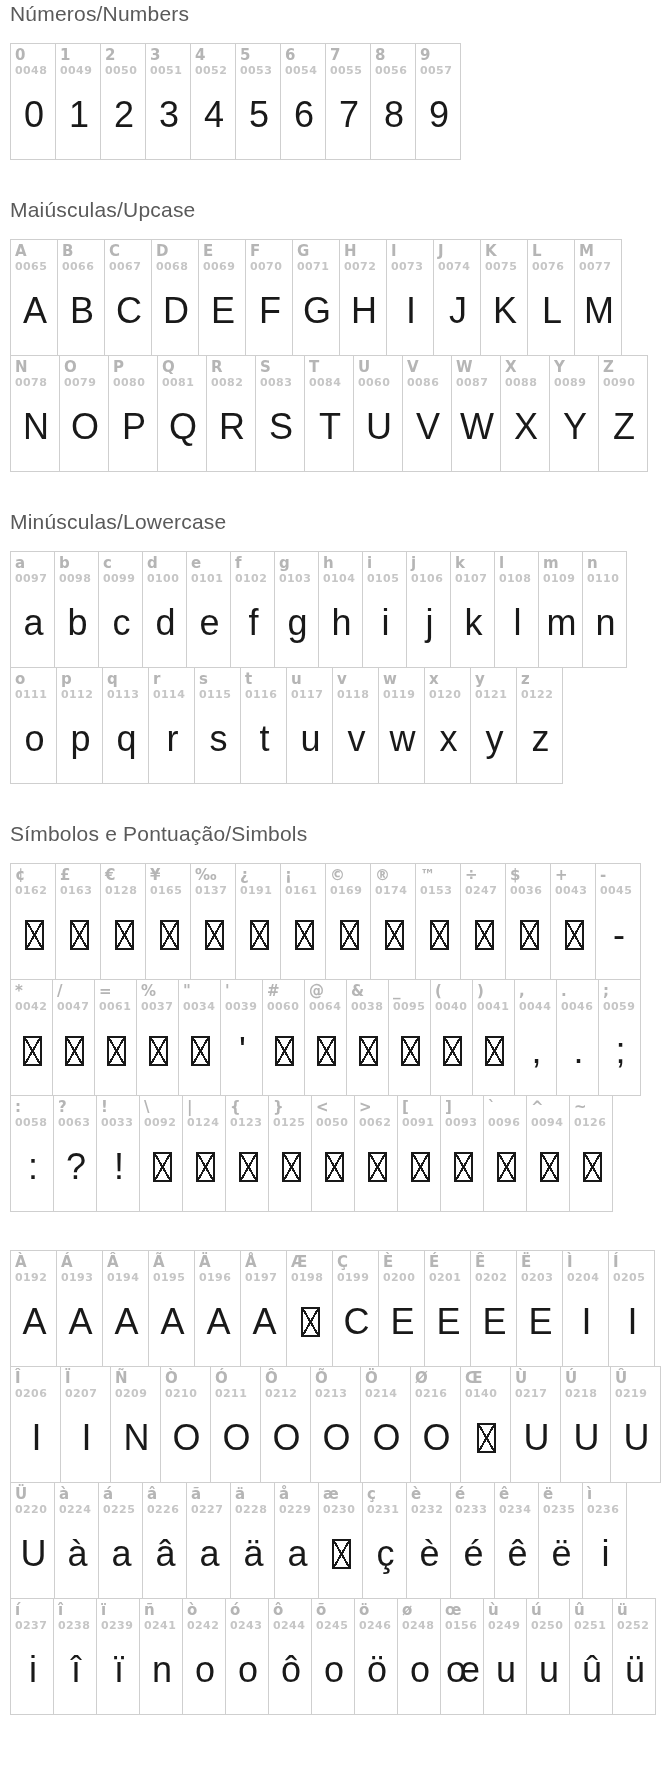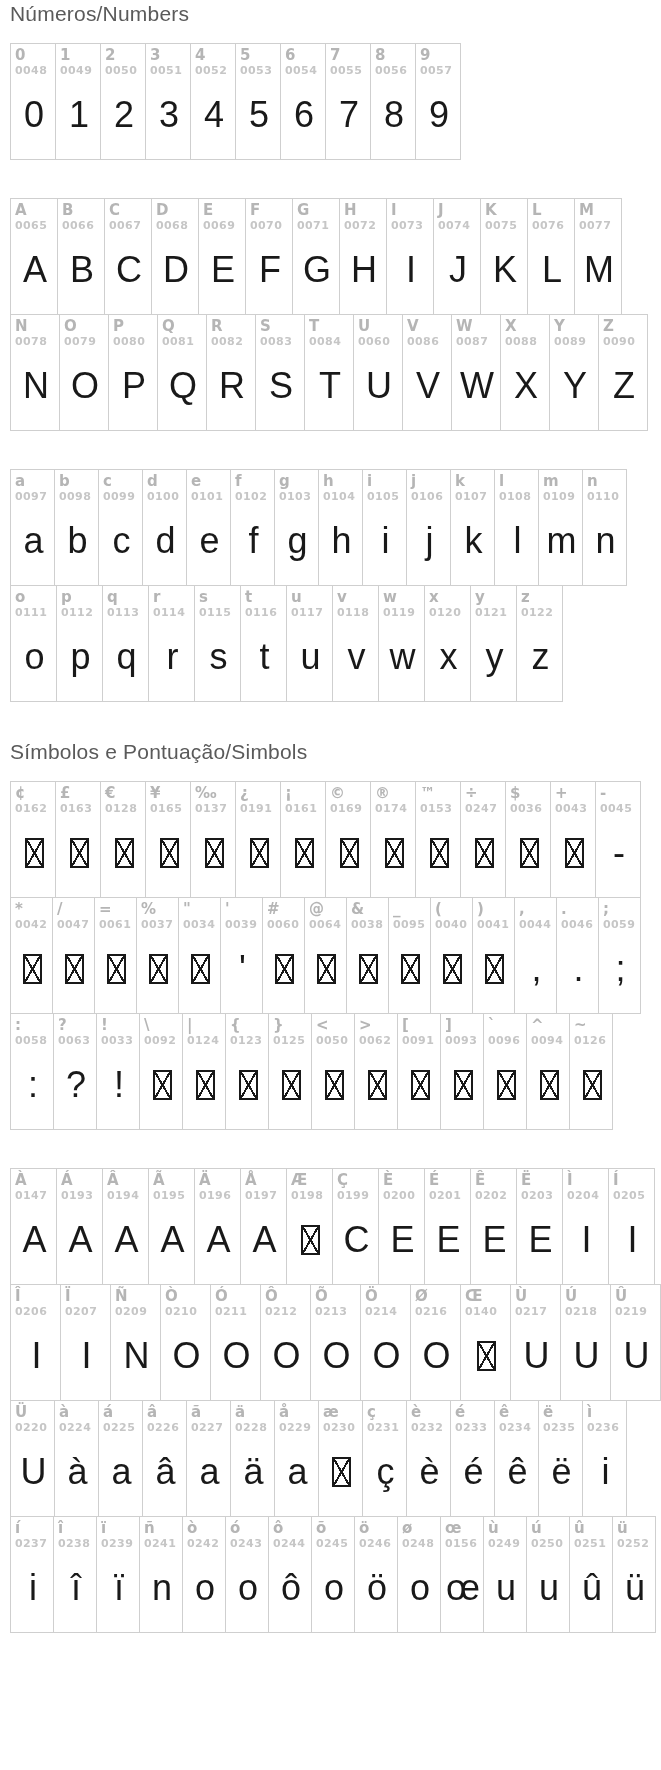--- a/index.html
+++ b/index.html
@@ -99,20 +99,21 @@
             <div class="char-label">9</div>
             <div class="char-code">0057</div>
             <div class="glyph-area">
               <span class="glyph">9</span>
             </div>
           </div>
         </div>
       </div>
     </section>
     <section class="section">
+      <h2 class="section-title">Maiúsculas/Upcase</h2>
       <div class="grid">
         <div class="row">
           <div class="cell" style="width: 48px;">
             <div class="char-label">A</div>
             <div class="char-code">0065</div>
             <div class="glyph-area">
               <span class="glyph">A</span>
             </div>
           </div>
           <div class="cell" style="width: 48px;">
@@ -289,20 +290,21 @@
             <div class="char-label">Z</div>
             <div class="char-code">0090</div>
             <div class="glyph-area">
               <span class="glyph">Z</span>
             </div>
           </div>
         </div>
       </div>
     </section>
     <section class="section">
+      <h2 class="section-title">Minúsculas/Lowercase</h2>
       <div class="grid">
         <div class="row">
           <div class="cell" style="width: 45px;">
             <div class="char-label">a</div>
             <div class="char-code">0097</div>
             <div class="glyph-area">
               <span class="glyph">a</span>
             </div>
           </div>
           <div class="cell" style="width: 45px;">
@@ -795,21 +797,21 @@
             </div>
           </div>
         </div>
       </div>
     </section>
     <section class="section">
       <div class="grid">
         <div class="row">
           <div class="cell" style="width: 47px;">
             <div class="char-label">À</div>
-            <div class="char-code">0147</div>
+            <div class="char-code">0192</div>
             <div class="glyph-area">
               <span class="glyph">A</span>
             </div>
           </div>
           <div class="cell" style="width: 47px;">
             <div class="char-label">Á</div>
             <div class="char-code">0193</div>
             <div class="glyph-area">
               <span class="glyph">A</span>
             </div>

